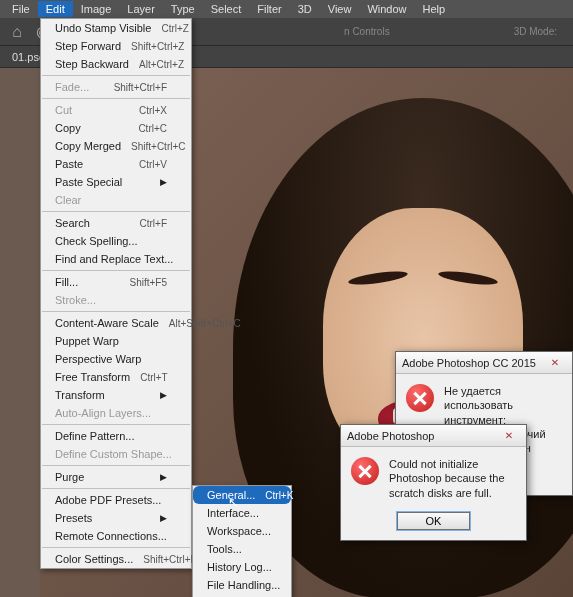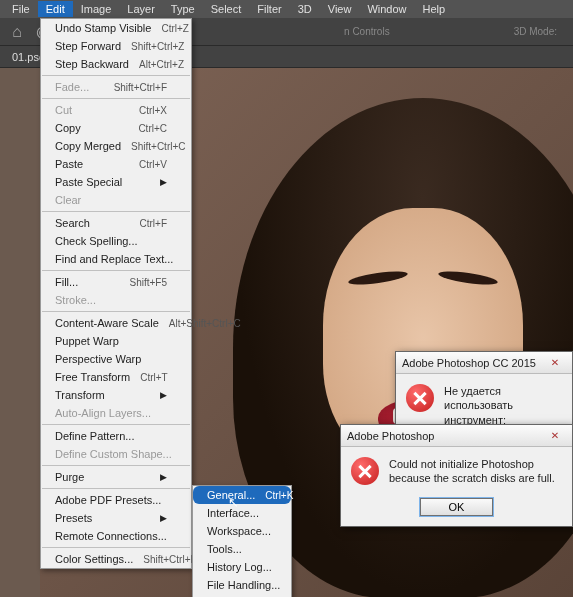--- a/index.html
+++ b/index.html
@@ -33,21 +33,21 @@
 .menu-row.hover { background: #1e6abc; color: #fff; border-radius: 6px; }
 .menu-row.disabled { color: #999; }
 .menu-label { flex: 1; }
 .menu-shortcut { font-size: 10px; color: #555; margin-left: 10px; }
 .menu-row.hover .menu-shortcut { color: #fff; }
 .menu-arrow { font-size: 9px; margin-left: 6px; }
 .menu-sep { height: 1px; background: #c0c0c0; margin: 2px 1px; }
 
 .dialog { position: absolute; background: #f0f0f0; border: 1px solid #666; box-shadow: 2px 2px 8px rgba(0,0,0,0.5); font-size: 11px; }
 .dialog.d1 { top: 351px; left: 395px; width: 178px; }
-.dialog.d2 { top: 424px; left: 340px; width: 233px; }
+.dialog.d2 { top: 424px; left: 340px; width: 187px; }
 .titlebar { background: linear-gradient(#fcfcfc, #e3e3e3); border-bottom: 1px solid #bbb; height: 22px; display: flex; align-items: center; padding: 3px 6px; }
 .titlebar-text { flex: 1; font-size: 11px; color: #222; }
 .winbtn { width: 22px; height: 16px; display: flex; align-items: center; justify-content: center; font-size: 10px; color: #444; border: 1px solid transparent; }
 .winbtn.close { color: #a33; }
 .dlg-body { display: flex; padding: 10px 10px 6px 10px; gap: 10px; }
 .err-icon { width: 28px; height: 28px; border-radius: 50%; background: radial-gradient(circle at 35% 30%, #ff6b6b, #c41e1e); position: relative; flex-shrink: 0; }
 .err-icon::before, .err-icon::after { content: ''; position: absolute; top: 13px; left: 6px; width: 16px; height: 3px; background: #fff; }
 .err-icon::before { transform: rotate(45deg); }
 .err-icon::after { transform: rotate(-45deg); }
 .dlg-msg { font-size: 11px; line-height: 1.3; color: #222; }

